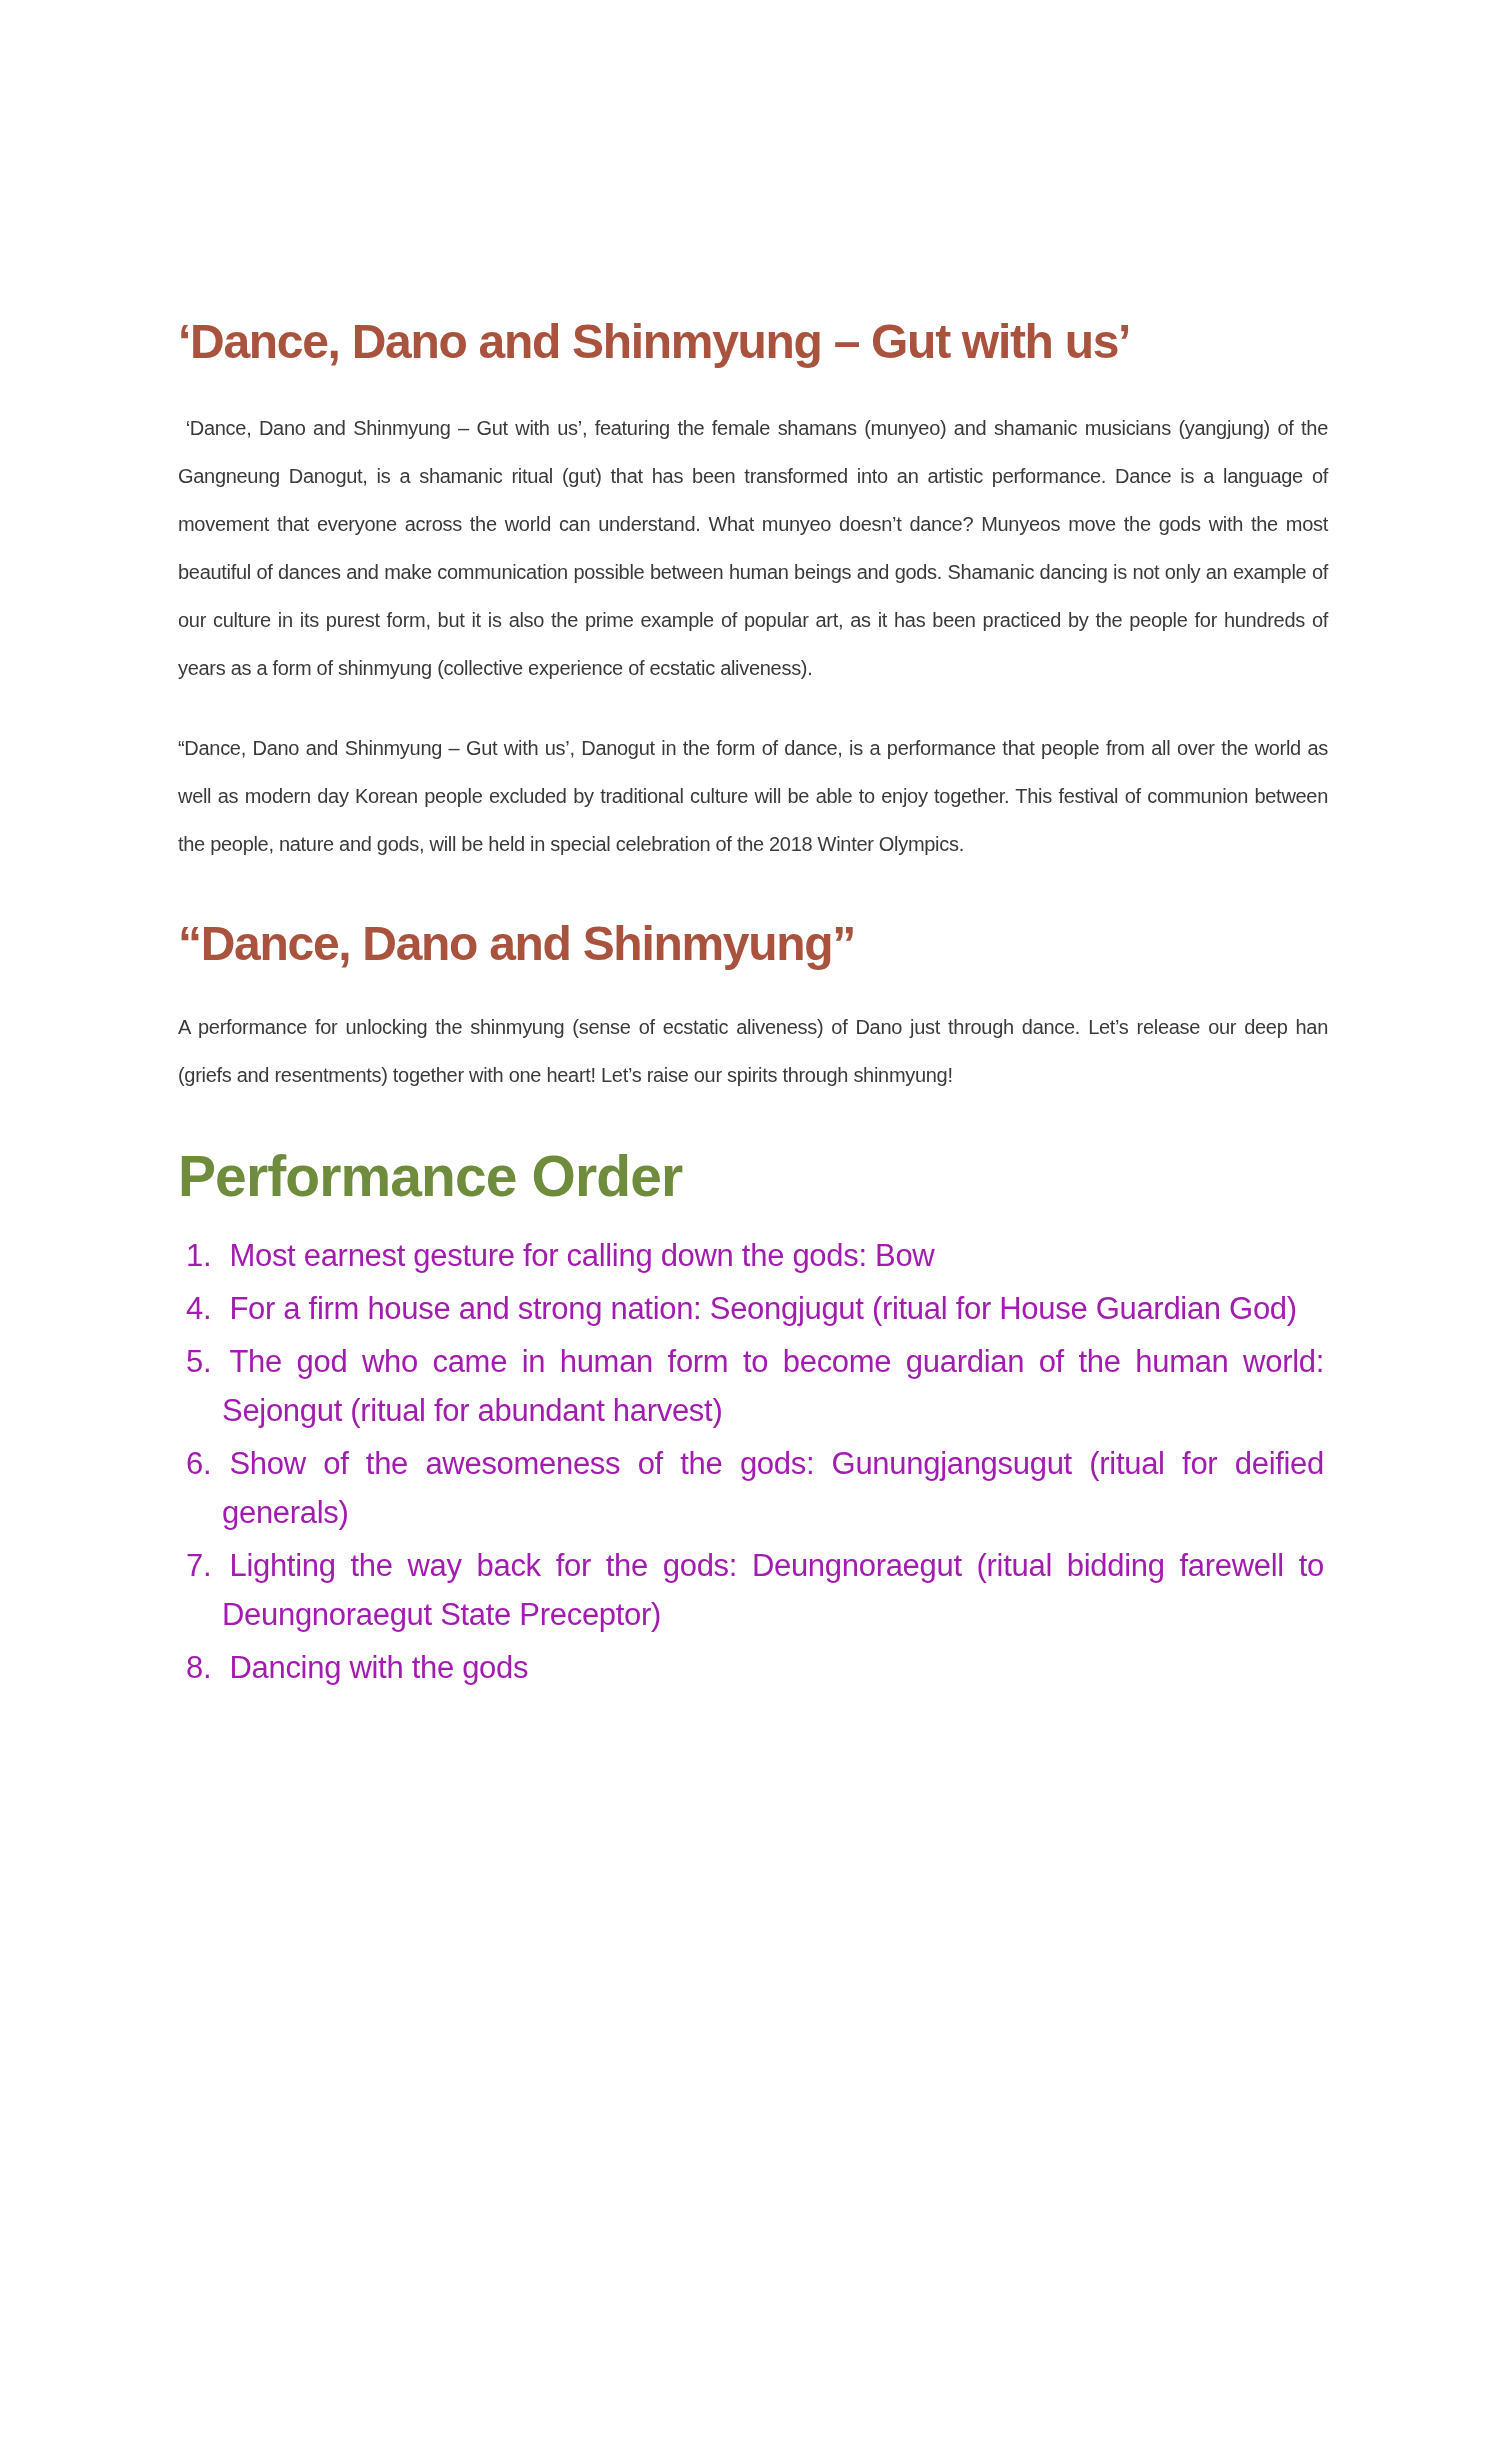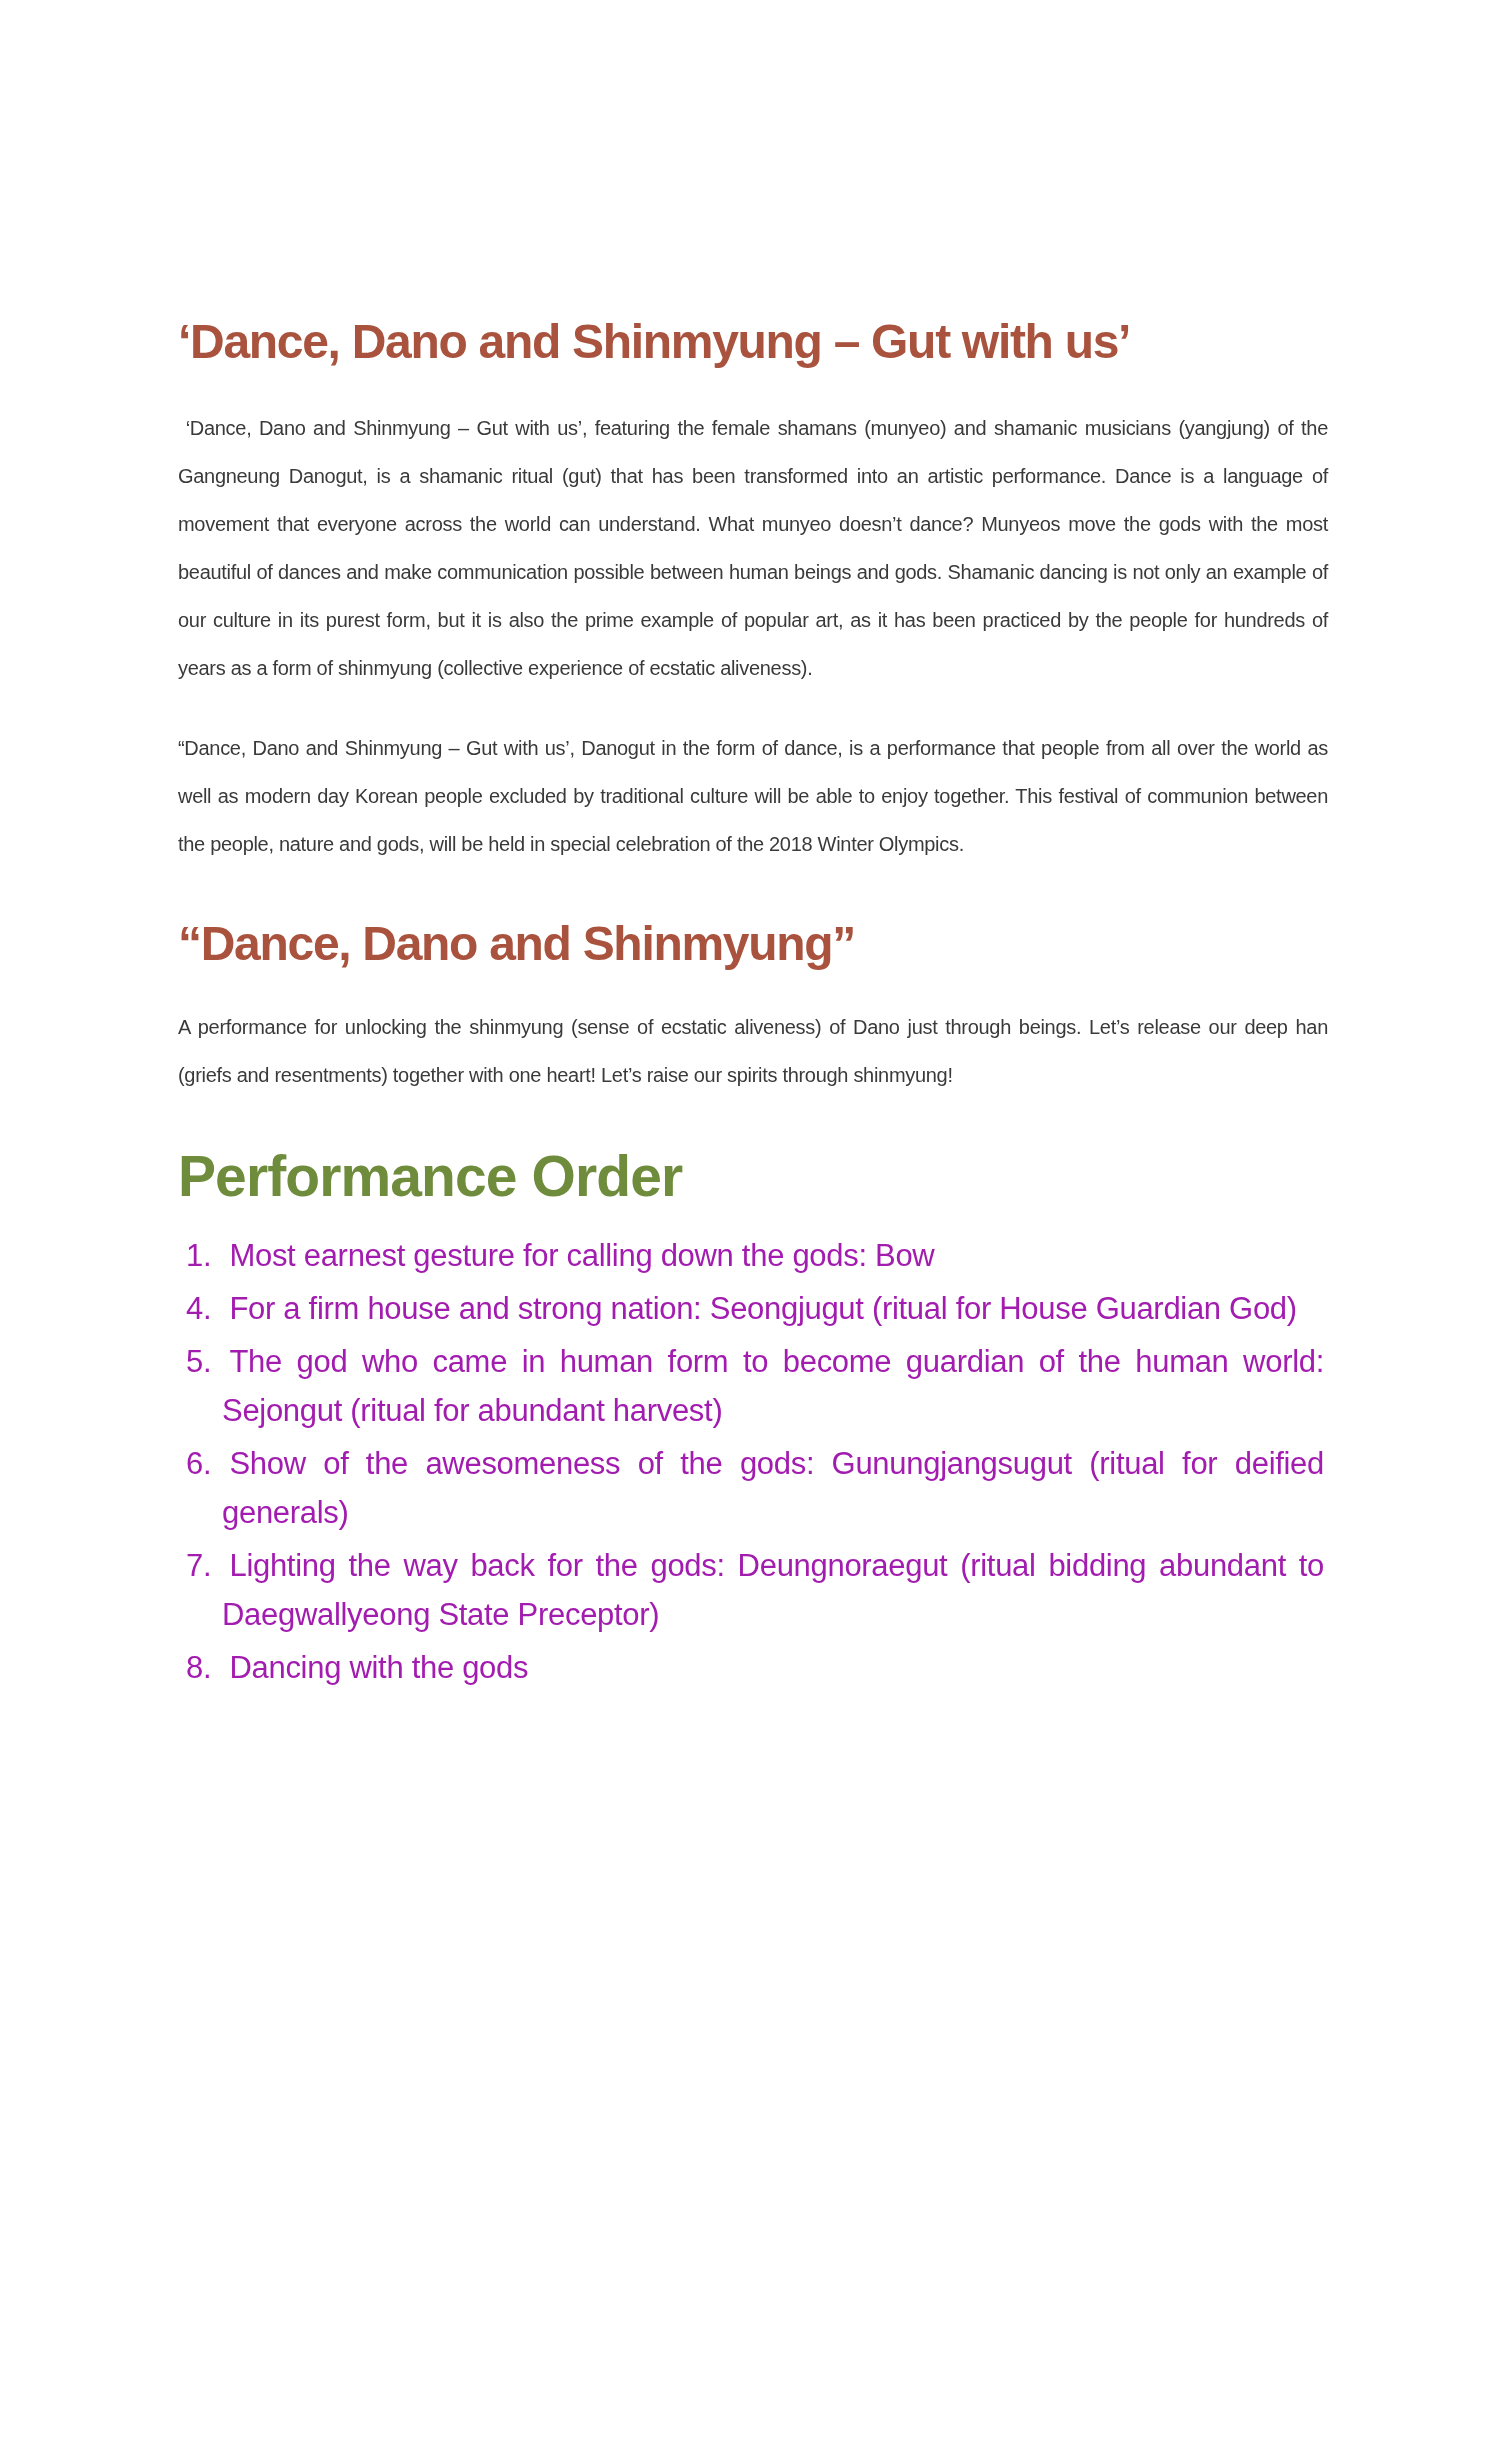--- a/index.html
+++ b/index.html
@@ -70,28 +70,28 @@
   <div class="content">
 
     <h1 class="accent">‘Dance, Dano and Shinmyung – Gut with us’</h1>
 
     <p class="body-text indent-first">‘Dance, Dano and Shinmyung – Gut with us’, featuring the female shamans (munyeo) and shamanic musicians (yangjung) of the Gangneung Danogut, is a shamanic ritual (gut) that has been transformed into an artistic performance. Dance is a language of movement that everyone across the world can understand. What munyeo doesn’t dance? Munyeos move the gods with the most beautiful of dances and make communication possible between human beings and gods. Shamanic dancing is not only an example of our culture in its purest form, but it is also the prime example of popular art, as it has been practiced by the people for hundreds of years as a form of shinmyung (collective experience of ecstatic aliveness).</p>
 
     <p class="body-text">“Dance, Dano and Shinmyung – Gut with us’, Danogut in the form of dance, is a performance that people from all over the world as well as modern day Korean people excluded by traditional culture will be able to enjoy together. This festival of communion between the people, nature and gods, will be held in special celebration of the 2018 Winter Olympics.</p>
 
     <h2 class="accent">“Dance, Dano and Shinmyung”</h2>
 
-    <p class="body-text">A performance for unlocking the shinmyung (sense of ecstatic aliveness) of Dano just through beings. Let’s release our deep han (griefs and resentments) together with one heart! Let’s raise our spirits through shinmyung!</p>
+    <p class="body-text">A performance for unlocking the shinmyung (sense of ecstatic aliveness) of Dano just through dance. Let’s release our deep han (griefs and resentments) together with one heart! Let’s raise our spirits through shinmyung!</p>
 
     <h2 class="green">Performance Order</h2>
 
     <ol class="perf-list">
       <li><span class="num">1.</span><span>Most earnest gesture for calling down the gods: Bow</span></li>
       <li><span class="num">4.</span><span>For a firm house and strong nation: Seongjugut (ritual for House Guardian God)</span></li>
       <li><span class="num">5.</span><span>The god who came in human form to become guardian of the human world: Sejongut (ritual for abundant harvest)</span></li>
       <li><span class="num">6.</span><span>Show of the awesomeness of the gods: Gunungjangsugut (ritual for deified generals)</span></li>
-      <li><span class="num">7.</span><span>Lighting the way back for the gods: Deungnoraegut (ritual bidding abundant to Daegwallyeong State Preceptor)</span></li>
+      <li><span class="num">7.</span><span>Lighting the way back for the gods: Deungnoraegut (ritual bidding farewell to Deungnoraegut State Preceptor)</span></li>
       <li><span class="num">8.</span><span>Dancing with the gods</span></li>
     </ol>
 
   </div>
 </div>
 
 
 </body></html>

